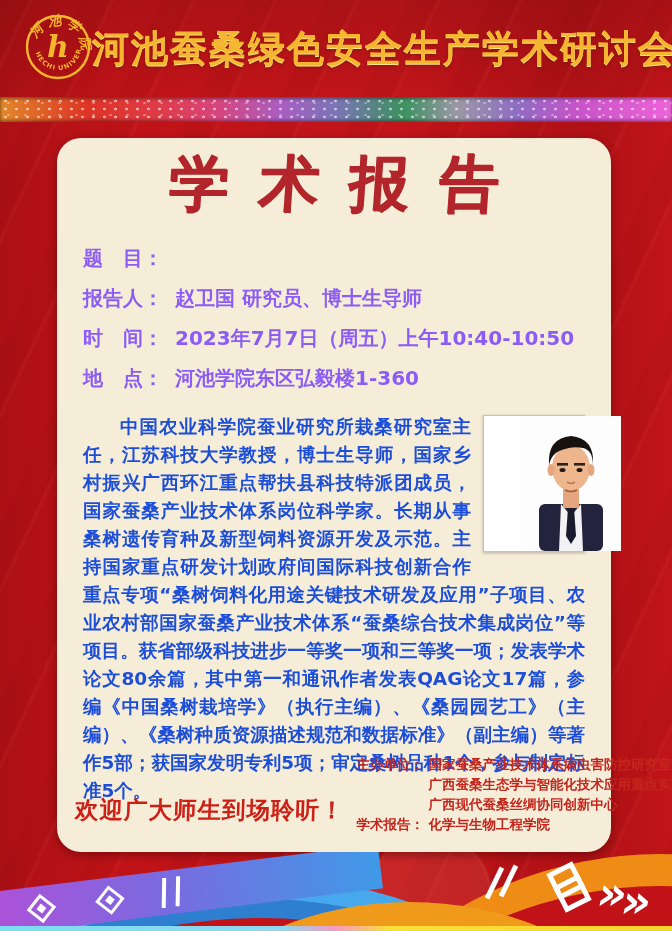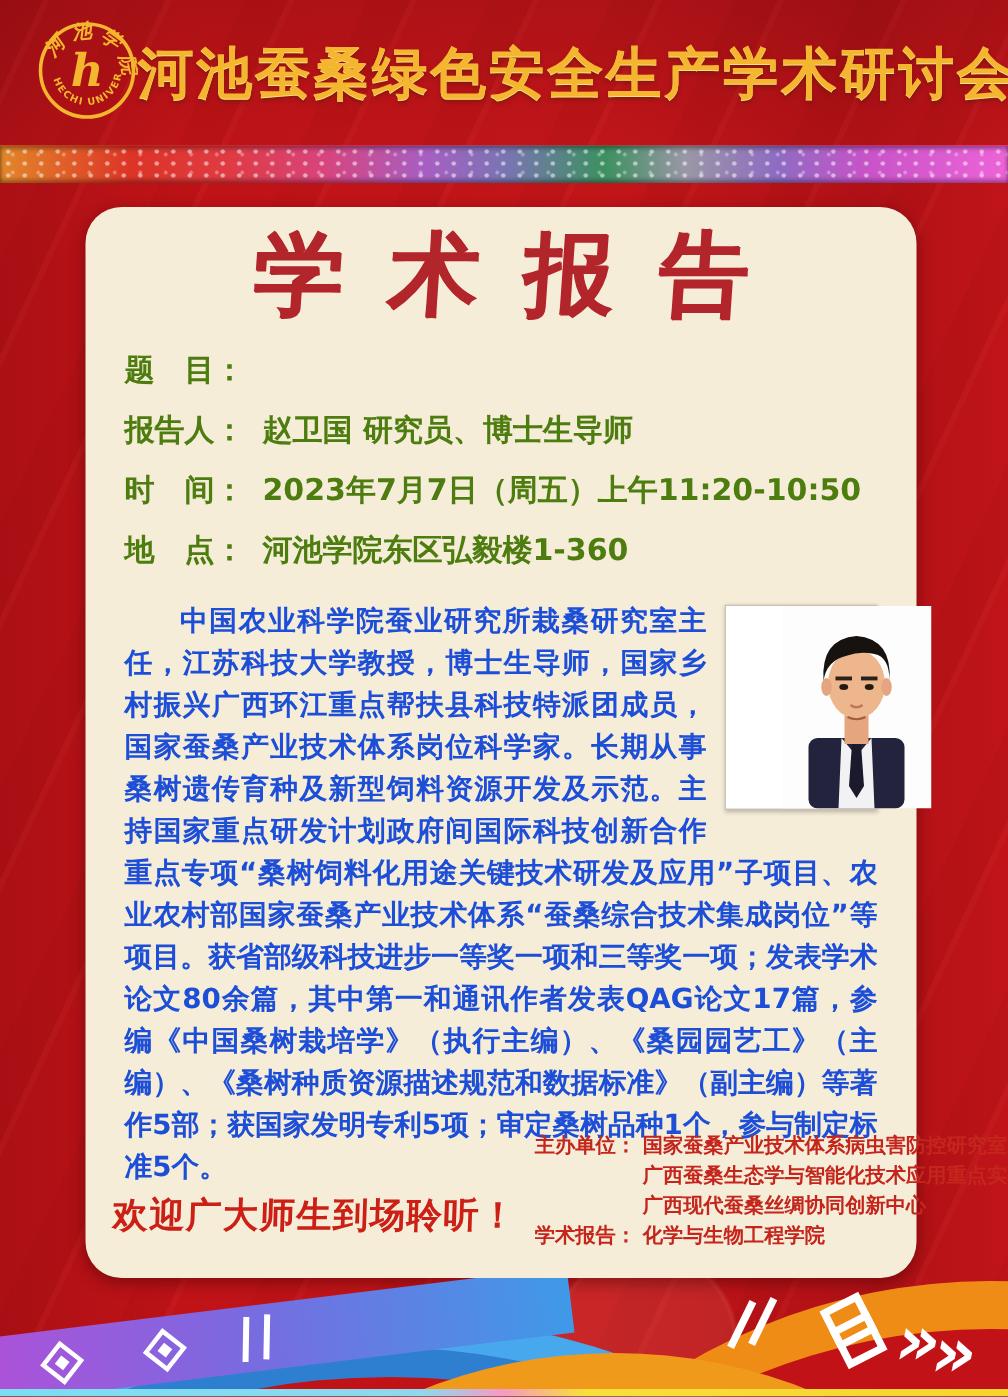--- a/index.html
+++ b/index.html
@@ -40,21 +40,21 @@
     padding:0;box-sizing:border-box;
   }
   .report-title{
     margin-top:10px;height:70px;line-height:70px;text-align:center;
     font-family:"DejaVu Serif", serif;font-weight:bold;font-size:60px;
     color:#b2252a;letter-spacing:30px;padding-left:30px;
     transform:skewX(-4deg);
     text-shadow:1px 1px 0 #b2252a;
     white-space:nowrap;
   }
-  .info{margin:16px 26px 0 26px;color:#4d7c0f;font-weight:bold;font-size:20px;}
+  .info{margin:28px 26px 0 26px;color:#8b5cf6;font-weight:bold;font-size:20px;}
   .info-row{display:flex;margin-bottom:15px;line-height:25px;}
   .info-label{flex:0 0 92px;white-space:nowrap;}
   .info-value{flex:1;white-space:nowrap;}
   .info-sub{margin:-4px 0 15px 92px;line-height:25px;}
   .bio{
     margin:22px 26px 0 26px;color:#1d4ed8;font-weight:bold;
     font-size:18.5px;line-height:28px;text-align:justify;text-indent:2em;
   }
   .photo-wrap{
     float:right;width:100px;height:135px;margin:2px 0 4px 12px;
@@ -133,21 +133,21 @@
     <div class="info">
       <div class="info-row">
         <span class="info-label">题　目：</span>
       </div>
       <div class="info-row">
         <span class="info-label">报告人：</span>
         <span class="info-value">赵卫国 研究员、博士生导师</span>
       </div>
       <div class="info-row">
         <span class="info-label">时　间：</span>
-        <span class="info-value">2023年7月7日（周五）上午11:20-10:50</span>
+        <span class="info-value">2023年7月7日（周五）上午10:40-10:50</span>
       </div>
       <div class="info-row">
         <span class="info-label">地　点：</span>
         <span class="info-value">河池学院东区弘毅楼1-360</span>
       </div>
     </div>
 
     <p class="bio">
       <span class="photo-wrap">
         <svg width="100" height="135" viewBox="0 0 100 135">

